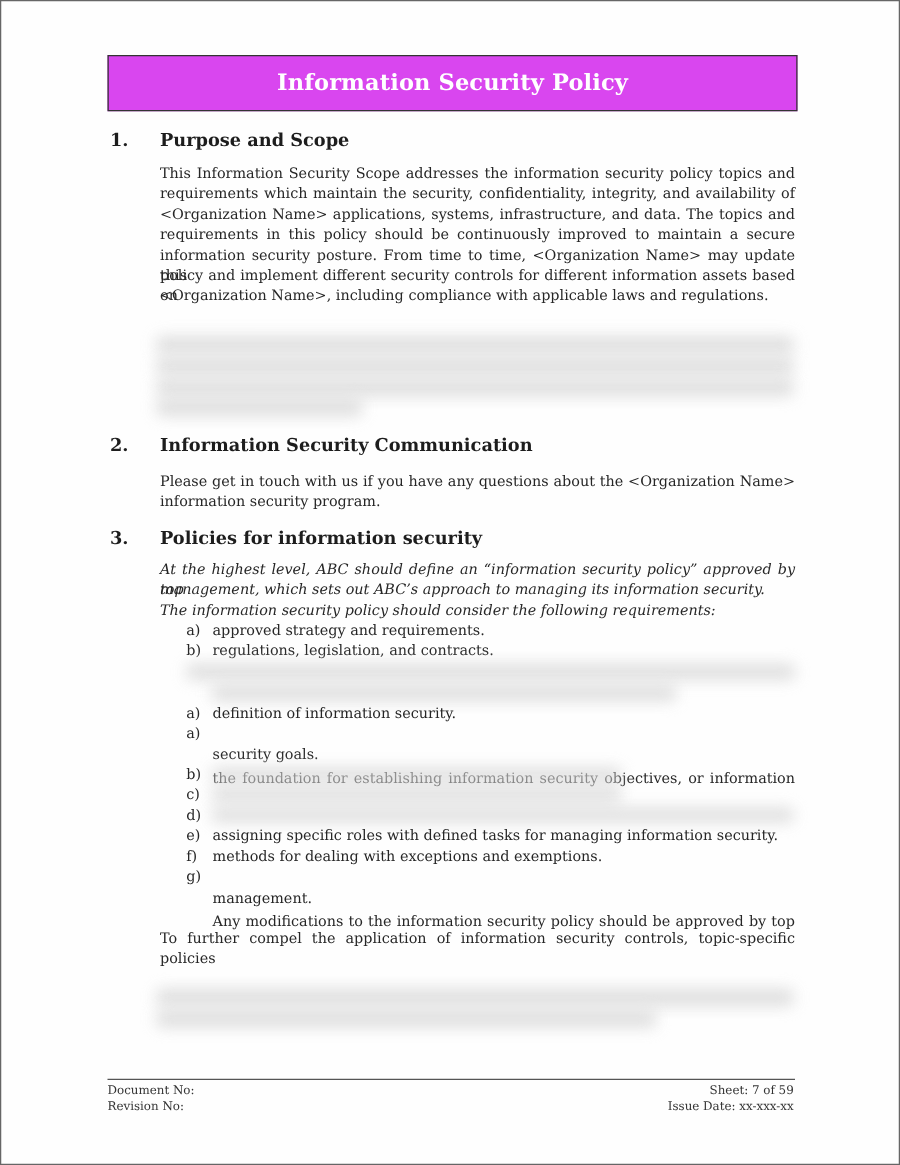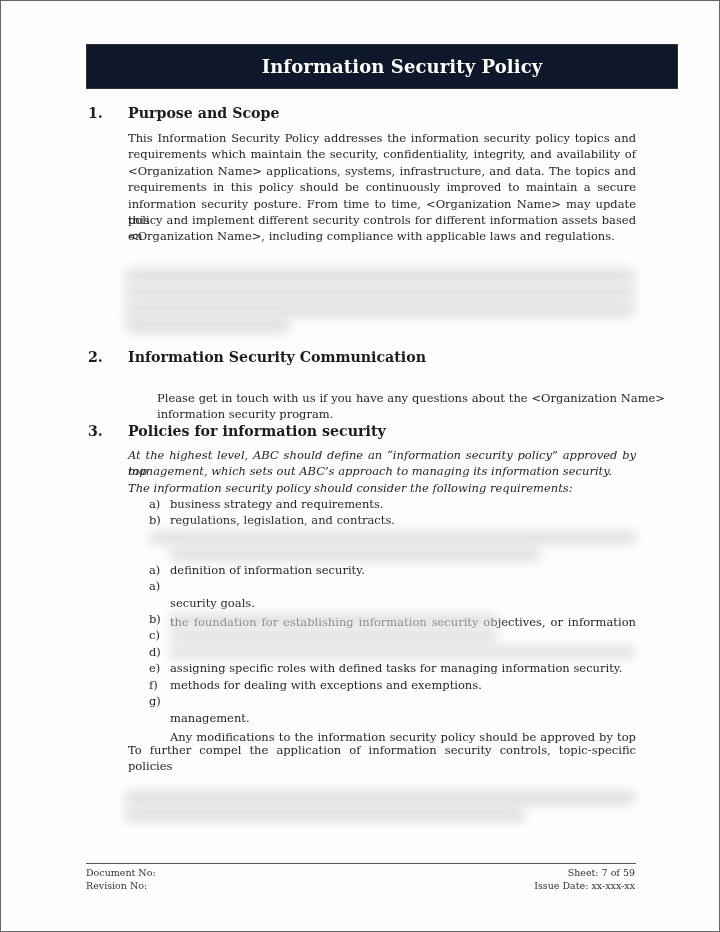--- a/index.html
+++ b/index.html
@@ -6,22 +6,22 @@
   body {
     width: 720px; height: 932px; background: #fdfdfd; position: relative; overflow: hidden;
     font-family: "DejaVu Serif", "Liberation Serif", serif; color: #222;
   }
   .page {
     position: absolute; left: 0; top: 0; width: 718px; height: 930px;
     border: 1px solid #666; background: #fefefe;
   }
   .title-bar {
     position: absolute; left: 85px; top: 43px; width: 550px; height: 43px;
-    background: #0f172a; border: 1px solid #333;
-    display: flex; align-items: center; justify-content: center; padding-left: 40px;
+    background: #d946ef; border: 1px solid #333;
+    display: flex; align-items: center; justify-content: center;
   }
   .title-bar span {
     color: #fff; font-weight: bold; font-size: 18px; letter-spacing: 0.1px;
     font-family: "DejaVu Serif", serif;
   }
   .h { position: absolute; left: 87px; font-weight: bold; font-size: 14.2px; color: #1d1d1d; }
   .h .num { position: absolute; left: 0; }
   .h .txt { position: absolute; left: 40px; white-space: nowrap; }
   .para {
     position: absolute; left: 127px; width: 508px; font-size: 11.5px; line-height: 16.4px;
@@ -48,56 +48,56 @@
 
   <div class="title-bar">
     <span>Information Security Policy</span>
   </div>
 
   <div class="h" style="top:104px;">
     <span class="num">1.</span>
     <span class="txt">Purpose and Scope</span>
   </div>
   <div class="para" style="top:129px;">
-    <span class="line justify">This Information Security Policy addresses the information security policy topics and</span>
+    <span class="line justify">This Information Security Scope addresses the information security policy topics and</span>
     <span class="line justify">requirements which maintain the security, confidentiality, integrity, and availability of</span>
     <span class="line justify">&lt;Organization Name&gt; applications, systems, infrastructure, and data. The topics and</span>
     <span class="line justify">requirements in this policy should be continuously improved to maintain a secure</span>
     <span class="line justify">information security posture. From time to time, &lt;Organization Name&gt; may update this</span>
     <span class="line justify">policy and implement different security controls for different information assets based on</span>
     <span class="line">&lt;Organization Name&gt;, including compliance with applicable laws and regulations.</span>
   </div>
 
   <div class="blur" style="left:124px; top:268px; width:510px; height:14px;"></div>
   <div class="blur" style="left:124px; top:285px; width:510px; height:14px;"></div>
   <div class="blur" style="left:124px; top:302px; width:510px; height:14px;"></div>
   <div class="blur" style="left:124px; top:318px; width:165px; height:14px;"></div>
 
   <div class="h" style="top:348px;">
     <span class="num">2.</span>
     <span class="txt">Information Security Communication</span>
   </div>
-  <div class="para" style="top:389px;margin-left:29px;">
+  <div class="para" style="top:376px;">
     <span class="line justify">Please get in touch with us if you have any questions about the &lt;Organization Name&gt;</span>
     <span class="line">information security program.</span>
   </div>
 
   <div class="h" style="top:422px;">
     <span class="num">3.</span>
     <span class="txt">Policies for information security</span>
   </div>
   <div class="para" style="top:446px;font-style:italic;">
     <span class="line justify">At the highest level, ABC should define an “information security policy” approved by top</span>
     <span class="line">management, which sets out ABC’s approach to managing its information security.</span>
     <span class="line">The information security policy should consider the following requirements:</span>
   </div>
 
   <div class="li" style="top:495px;">
     <span class="mk">a)</span>
-    <span class="tx">business strategy and requirements.</span>
+    <span class="tx">approved strategy and requirements.</span>
   </div>
   <div class="li" style="top:511px;">
     <span class="mk">b)</span>
     <span class="tx">regulations, legislation, and contracts.</span>
   </div>
 
   <div class="blur" style="left:148px; top:530px; width:487px; height:13px;"></div>
   <div class="blur" style="left:168px; top:547px; width:372px; height:13px;"></div>
 
   <div class="li" style="top:561px;">

